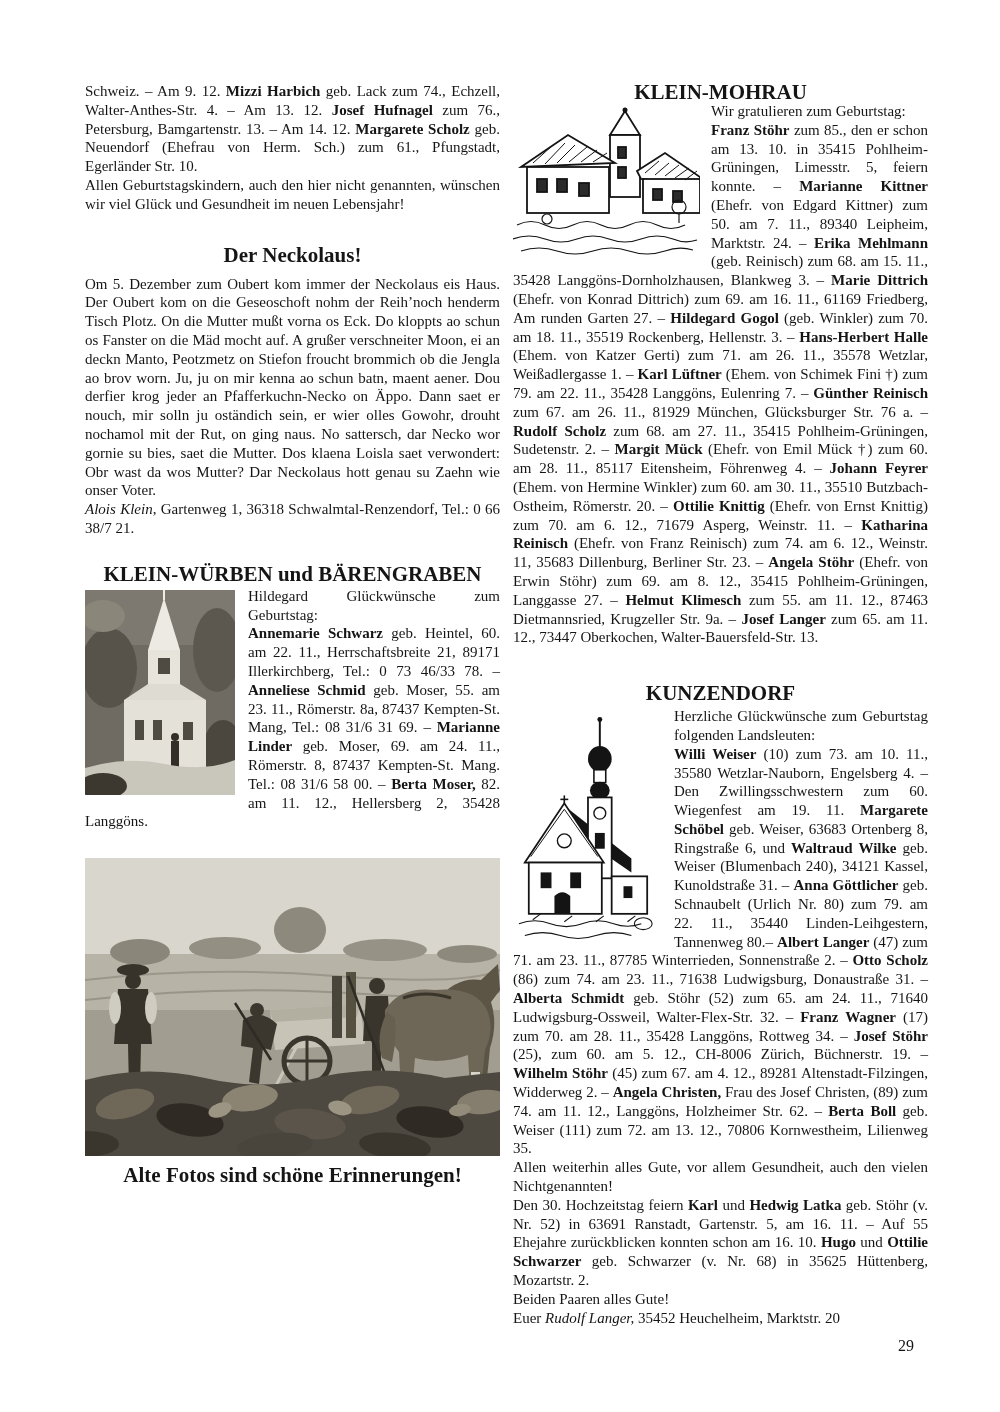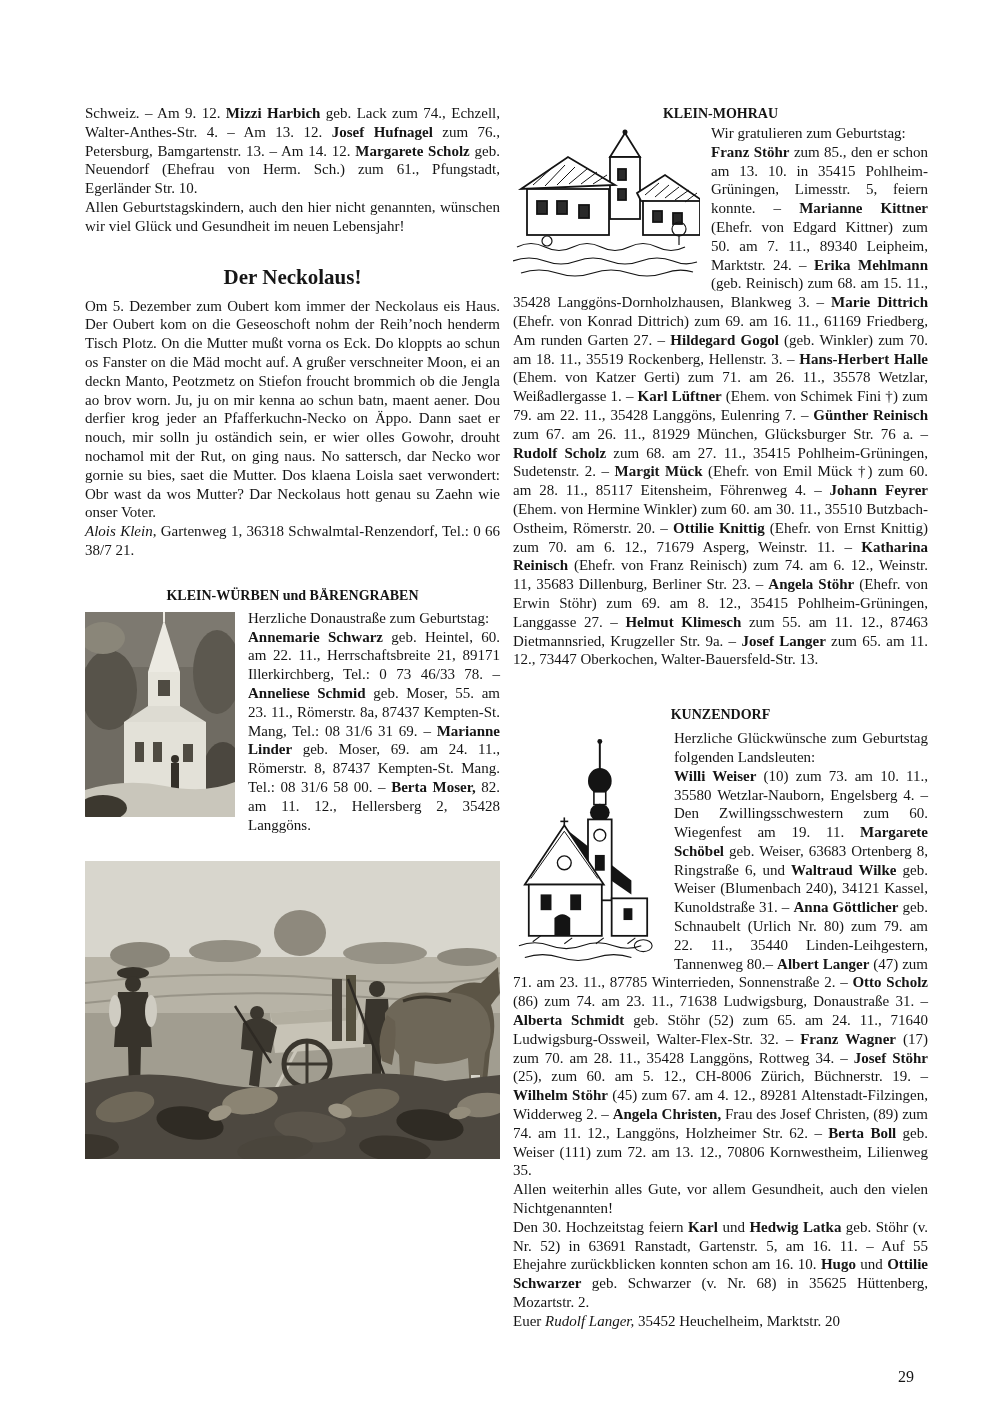--- a/index.html
+++ b/index.html
@@ -1,43 +1,43 @@
 <!DOCTYPE html>
 <html lang="de"><head>
 <meta charset="utf-8">
 <style>
   html,body{margin:0;padding:0;background:#e9e9e9;}
   .page{position:relative;width:1000px;height:1412px;background:#ffffff;
         font-family:"Liberation Serif","DejaVu Serif",serif;color:#151515;overflow:hidden;}
-  .columns{position:absolute;left:85px;top:104px;width:843px;display:flex;gap:13px;}
+  .columns{position:absolute;left:85px;top:82px;width:843px;display:flex;gap:13px;}
   .col{width:415px;}
   p.body{margin:0;font-size:15px;line-height:18.8px;text-align:justify;
          hyphens:auto;-webkit-hyphens:auto;}
   .b{font-weight:bold;}
   .i{font-style:italic;}
   .italic{font-style:italic;}
   h2,h3{margin:0;font-weight:bold;text-align:center;}
   .necko-title{font-size:21px;margin:29px 0 7px;}
-  .section-title{font-size:14px;line-height:20px;}
+  .section-title{font-size:21px;line-height:20px;}
   .kw-title{margin:26px 0 3px;}
   .caption-title{margin:9px 0 1px;}
   .kz-title{margin:36px 0 4px;}
   .obituary{margin-top:11px;}
   .kw-block::after,.km-block::after,.kz-block::after{content:"";display:block;clear:both;}
   .church-photo{float:left;width:150px;height:205px;margin:3px 13px 3px 0;}
   .mohrau-art{float:left;width:187px;height:150px;margin:3px 11px 3px 0;}
   .kunz-art{float:left;width:148px;height:234px;margin:4px 13px 3px 0;}
   .farm-photo{display:block;width:415px;height:298px;margin:27px 0 0 0;}
   .km-closing{text-indent:38px;margin-top:2px;}
   .kz-greet{margin-bottom:6px;}
   .kz-wishes{margin-top:2px;}
   .kz-anniv{margin-top:11px;}
   .kz-closing{margin-top:10px;}
   .sig-right{text-align:right;}
-  .page-number{position:absolute;left:898px;top:1368px;font-size:16px;}
+  .page-number{position:absolute;left:898px;top:1337px;font-size:16px;}
 </style>
 </head>
 <body>
 
 <div class="page">
   <div class="columns">
 
     <div class="col">
       <p class="body"><span>Schweiz. – Am 9. 12. </span><span class="b">Mizzi Harbich</span><span> geb. Lack zum 74., Echzell, Walter-Anthes-Str. 4. – Am 13. 12. </span><span class="b">Josef Hufnagel</span><span> zum 76., Petersburg, Bamgartenstr. 13. – Am 14. 12. </span><span class="b">Margarete Scholz</span><span> geb. Neuendorf (Ehefrau von Herm. Sch.) zum 61., Pfungstadt, Egerländer Str. 10.</span></p>
       <p class="body">Allen Geburtstagskindern, auch den hier nicht genannten, wünschen wir viel Glück und Gesundheit im neuen Lebensjahr!</p>
@@ -62,21 +62,21 @@
           <polygon points="39,110 63,94 95,94 121,110" fill="#dddbd2"></polygon>
           <rect x="39" y="110" width="82" height="70" fill="#e3e1d8"></rect>
           <rect x="50" y="130" width="9" height="20" fill="#4f4b42"></rect>
           <rect x="68" y="130" width="9" height="20" fill="#4f4b42"></rect>
           <rect x="98" y="132" width="10" height="18" fill="#4f4b42"></rect>
           <circle cx="90" cy="147" r="4" fill="#332f28"></circle>
           <rect x="86" y="151" width="8" height="26" fill="#332f28"></rect>
           <path d="M0 178 Q 40 166 80 174 T 150 170 L150 205 L0 205 Z" fill="#c9c6bb"></path>
           <ellipse cx="18" cy="196" rx="24" ry="13" fill="#3c382f"></ellipse>
         </svg>
-        <p class="body">Herzliche Donaustraße zum Geburtstag:</p>
+        <p class="body">Hildegard Glückwünsche zum Geburtstag:</p>
         <p class="body"><span class="b">Annemarie Schwarz</span><span> geb. Heintel, 60. am 22. 11., Herrschaftsbreite 21, 89171 Illerkirchberg, Tel.: 0 73 46/33 78. – </span><span class="b">Anneliese Schmid</span><span> geb. Moser, 55. am 23. 11., Römerstr. 8a, 87437 Kempten-St. Mang, Tel.: 08 31/6 31 69. – </span><span class="b">Marianne Linder</span><span> geb. Moser, 69. am 24. 11., Römerstr. 8, 87437 Kempten-St. Mang. Tel.: 08 31/6 58 00. – </span><span class="b">Berta Moser,</span><span> 82. am 11. 12., Hellersberg 2, 35428 Langgöns.</span></p>
       </div>
 
 
       <svg class="farm-photo" viewBox="0 0 415 298" aria-hidden="true">
         <rect width="415" height="298" fill="#d8d6cd"></rect>
         <rect y="96" width="415" height="70" fill="#b7b3a6"></rect>
         <rect y="152" width="415" height="75" fill="#a19d90"></rect>
         <ellipse cx="55" cy="94" rx="30" ry="13" fill="#8a867a"></ellipse>
         <ellipse cx="140" cy="90" rx="36" ry="11" fill="#938f83"></ellipse>
@@ -128,20 +128,21 @@
           <ellipse cx="398" cy="244" rx="26" ry="12" fill="#857e6f" transform="rotate(-6 398 244)"></ellipse>
           <ellipse cx="70, " cy="286" rx="34" ry="13" fill="#3a352d"></ellipse>
           <ellipse cx="190" cy="288" rx="38" ry="13" fill="#4a453c" transform="rotate(-5 190 288)"></ellipse>
           <ellipse cx="310" cy="288" rx="36" ry="13" fill="#3a352d" transform="rotate(6 310 288)"></ellipse>
           <ellipse cx="135" cy="252" rx="12" ry="7" fill="#9c9584" transform="rotate(-20 135 252)"></ellipse>
           <ellipse cx="255" cy="250" rx="12" ry="7" fill="#9c9584" transform="rotate(14 255 250)"></ellipse>
           <ellipse cx="375" cy="252" rx="11" ry="6" fill="#938c7b" transform="rotate(-10 375 252)"></ellipse>
         </g>
       </svg>
 
+      <h3 class="section-title caption-title">Alte Fotos sind schöne Erinnerungen!</h3>
     </div>
 
     <div class="col">
       <h3 class="section-title">KLEIN-MOHRAU</h3>
       <div class="km-block">
         <svg class="mohrau-art" viewBox="0 0 187 150" aria-hidden="true">
           <g fill="#ffffff" stroke="#141414" stroke-width="1.8">
             <polygon points="97,30 112,6 127,30"></polygon>
             <rect x="97" y="30" width="30" height="62"></rect>
             <rect x="105" y="42" width="8" height="11" fill="#2a2a2a"></rect>
@@ -215,18 +216,19 @@
             <line x1="84" y1="212" x2="92" y2="206"></line>
               <line x1="116" y1="212" x2="124" y2="206"></line>
             <ellipse cx="132" cy="214" rx="9" ry="6"></ellipse>
           </g>
         </svg>
         <p class="body kz-greet">Herzliche Glückwünsche zum Geburtstag folgenden Landsleuten:</p>
         <p class="body"><span class="b">Willi Weiser</span><span> (10) zum 73. am 10. 11., 35580 Wetzlar-Nauborn, Engelsberg 4. – Den Zwillingsschwestern zum 60. Wiegenfest am 19. 11. </span><span class="b">Margarete Schöbel</span><span> geb. Weiser, 63683 Ortenberg 8, Ringstraße 6, und </span><span class="b">Waltraud Wilke</span><span> geb. Weiser (Blumenbach 240), 34121 Kassel, Kunoldstraße 31. – </span><span class="b">Anna Göttlicher</span><span> geb. Schnaubelt (Urlich Nr. 80) zum 79. am 22. 11., 35440 Linden-Leihgestern, Tannenweg 80.– </span><span class="b">Albert Langer</span><span> (47) zum 71. am 23. 11., 87785 Winterrieden, Sonnenstraße 2. – </span><span class="b">Otto Scholz</span><span> (86) zum 74. am 23. 11., 71638 Ludwigsburg, Donaustraße 31. – </span><span class="b">Alberta Schmidt</span><span> geb. Stöhr (52) zum 65. am 24. 11., 71640 Ludwigsburg-Ossweil, Walter-Flex-Str. 32. – </span><span class="b">Franz Wagner</span><span> (17) zum 70. am 28. 11., 35428 Langgöns, Rottweg 34. – </span><span class="b">Josef Stöhr</span><span> (25), zum 60. am 5. 12., CH-8006 Zürich, Büchnerstr. 19. – </span><span class="b">Wilhelm Stöhr</span><span> (45) zum 67. am 4. 12., 89281 Altenstadt-Filzingen, Widderweg 2. – </span><span class="b">Angela Christen,</span><span> Frau des Josef Christen, (89) zum 74. am 11. 12., Langgöns, Holzheimer Str. 62. – </span><span class="b">Berta Boll</span><span> geb. Weiser (111) zum 72. am 13. 12., 70806 Kornwestheim, Lilienweg 35.</span></p>
       </div>
       <p class="body kz-wishes">Allen weiterhin alles Gute, vor allem Gesundheit, auch den vielen Nichtgenannten!</p>
       <p class="body kz-anniv"><span>Den 30. Hochzeitstag feiern </span><span class="b">Karl</span><span> und </span><span class="b">Hedwig Latka</span><span> geb. Stöhr (v. Nr. 52) in 63691 Ranstadt, Gartenstr. 5, am 16. 11. – Auf 55 Ehejahre zurückblicken konnten schon am 16. 10. </span><span class="b">Hugo</span><span> und </span><span class="b">Ottilie Schwarzer</span><span> geb. Schwarzer (v. Nr. 68) in 35625 Hüttenberg, Mozartstr. 2.</span></p>
+      <p class="body kz-closing">Beiden Paaren alles Gute!</p>
       <p class="body sig-right"><span>Euer </span><span class="i">Rudolf Langer,</span><span> 35452 Heuchelheim, Marktstr. 20</span></p>
     </div>
   </div>
 
   <div class="page-number">29</div>
 </div>
 
 </body></html>

